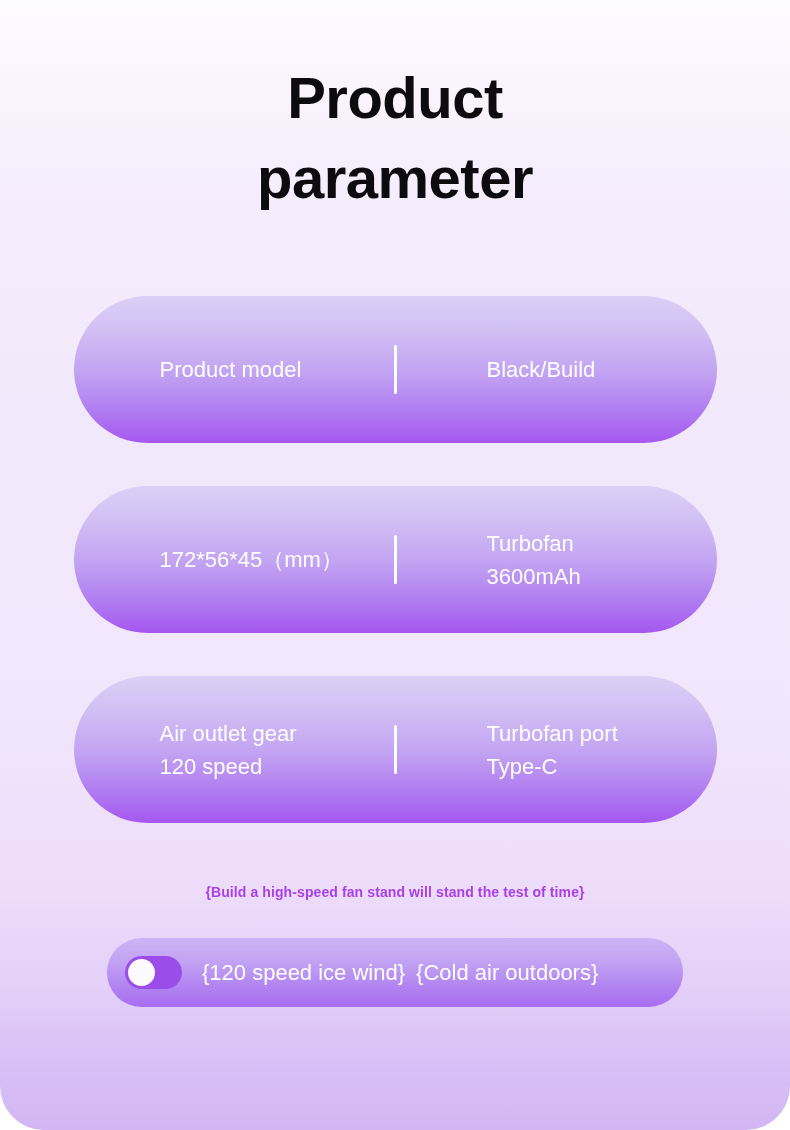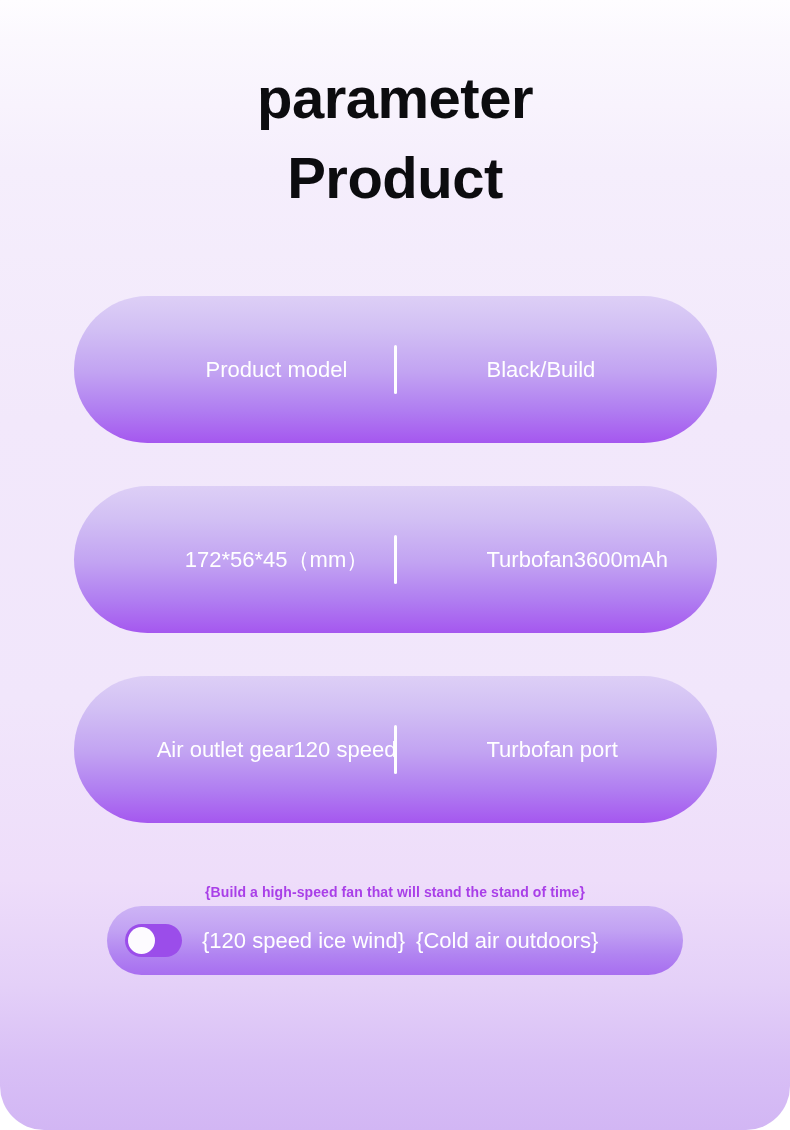--- a/index.html
+++ b/index.html
@@ -67,21 +67,21 @@
       #d2c0f4 22%,
       #c2a3f2 52%,
       #b07df1 78%,
       #a557ef 100%);
     display: flex;
     align-items: center;
     box-sizing: border-box;
   }
   .pill-col {
     display: flex;
-    flex-direction: row;
+    flex-direction: column;
     justify-content: center;
   }
   .pill-col.left  { width: 234px; padding-left: 86px; }
   .pill-col.right { padding-left: 90px; }
 
   .pill-label,
   .pill-value {
     color: #ffffff;
     font-size: 22px;
     line-height: 33px;
@@ -102,21 +102,21 @@
     margin-top: 61px;
     text-align: center;
     font-size: 14px;
     font-weight: bold;
     letter-spacing: 0.1px;
     color: #a93fe8;
   }
 
   
   .bottom-bar {
-    margin: 6px auto 0;
+    margin: 38px auto 0;
     width: 576px;
     height: 69px;
     border-radius: 35px;
     background: linear-gradient(180deg,
       #cdb4f5 0%,
       #c2a2f3 35%,
       #b184f1 70%,
       #a86ef0 100%);
     display: flex;
     align-items: center;
@@ -148,22 +148,22 @@
     white-space: nowrap;
   }
   .bottom-text .gap { display: inline-block; width: 11px; }
 </style>
 </head>
 <body>
 
 <div class="page-card">
 
   <div class="title-block">
+    <span class="title-line">Product</span>
     <span class="title-line">parameter</span>
-    <span class="title-line">Product</span>
   </div>
 
   <div class="pills">
 
     <div class="pill">
       <div class="pill-col left">
         <span class="pill-label">Product model</span>
       </div>
       <div class="pill-divider"></div>
       <div class="pill-col right">
@@ -183,26 +183,27 @@
     </div>
 
     <div class="pill">
       <div class="pill-col left">
         <span class="pill-label">Air outlet gear</span>
         <span class="pill-value">120 speed</span>
       </div>
       <div class="pill-divider"></div>
       <div class="pill-col right">
         <span class="pill-label">Turbofan port</span>
+        <span class="pill-value">Type-C</span>
       </div>
     </div>
 
   </div>
 
-  <div class="tagline">{Build a high-speed fan that will stand the stand of time}</div>
+  <div class="tagline">{Build a high-speed fan stand will stand the test of time}</div>
 
   <div class="bottom-bar">
     <div class="toggle">
       <div class="toggle-knob"></div>
     </div>
     <div class="bottom-text">
       <span>{120 speed ice wind}</span><span class="gap"></span><span>{Cold air outdoors}</span>
     </div>
   </div>
 

